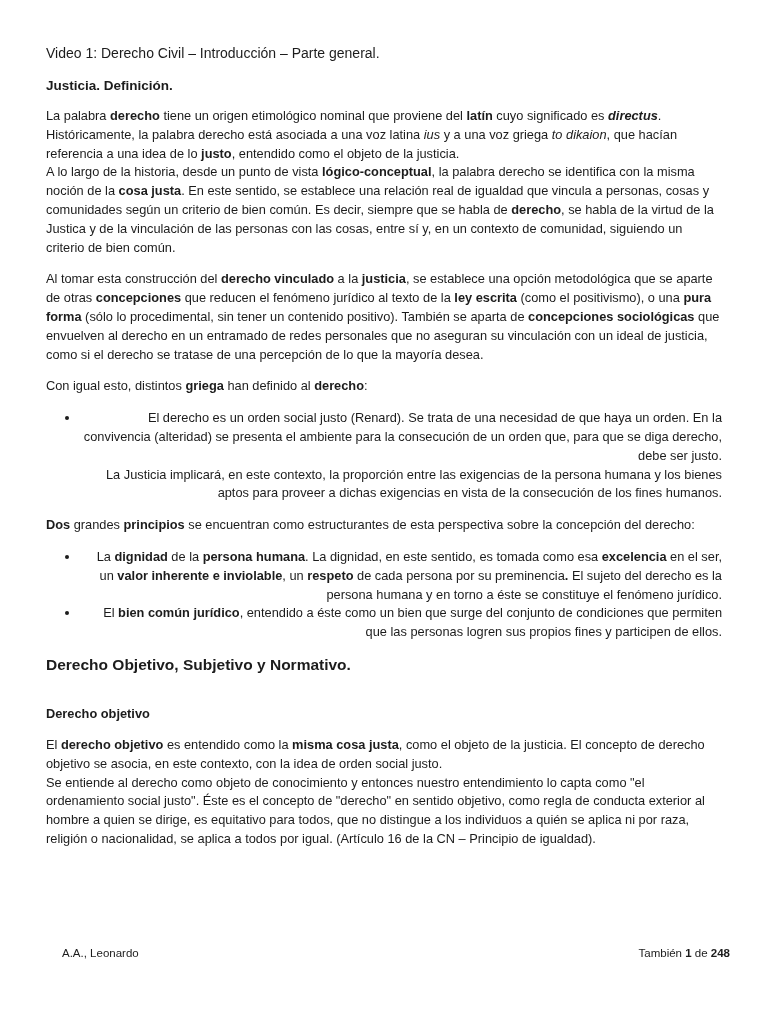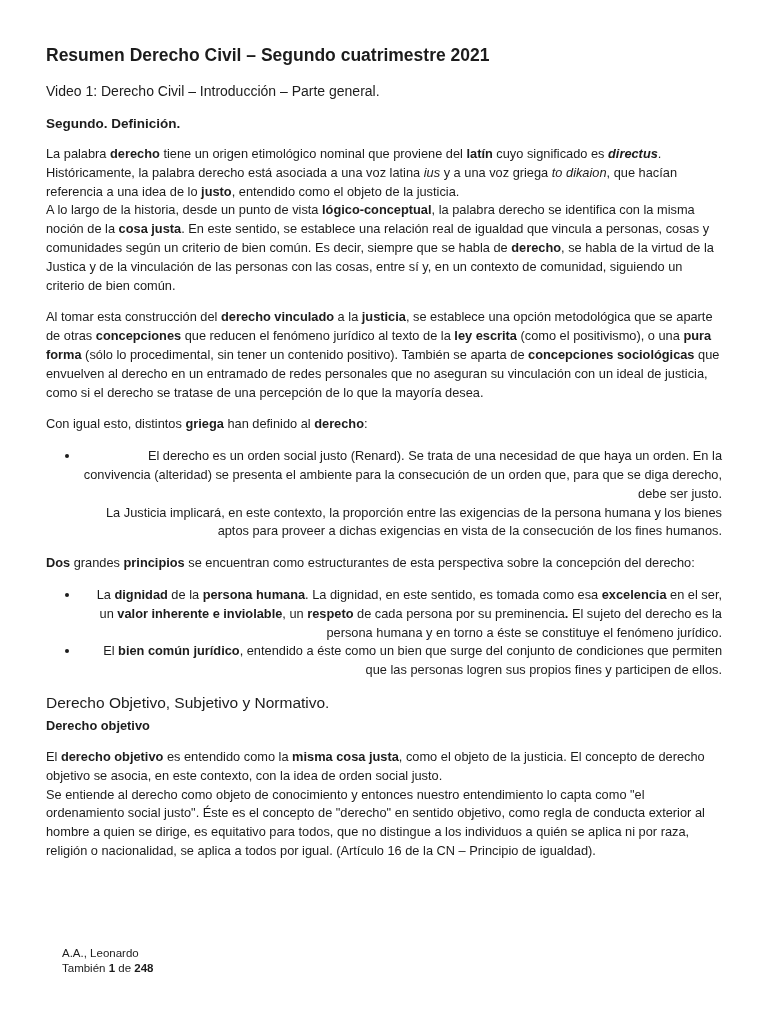--- a/index.html
+++ b/index.html
@@ -36,22 +36,22 @@
   }
   .section-heading {
     font-size: 13.5px;
     line-height: 18px;
     font-weight: bold;
     margin: 0 0 12px 0;
   }
   .big-section-heading {
     font-size: 15.5px;
     line-height: 20px;
-    font-weight: normal;
-    margin: 11px 0 4px 0;
+    font-weight: bold;
+    margin: 11px 0 30px 0;
   }
   .sub-heading {
     font-size: 12.8px;
     line-height: 18px;
     font-weight: bold;
     margin: 0 0 13px 0;
   }
   p {
     margin: 0 0 13px 0;
   }
@@ -71,30 +71,28 @@
     position: absolute;
     top: 946px;
     left: 62px;
     right: 38px;
     display: flex;
     justify-content: space-between;
     align-items: baseline;
     font-size: 11.5px;
     line-height: 15px;
     color: #1c1c1c;
-    flex-direction: column;
   }
 </style>
 </head>
 <body>
 
 <div class="page">
-  <h1 class="doc-title">Resumen Derecho Civil – Segundo cuatrimestre 2021</h1>
   <h2 class="video-heading">Video 1: Derecho Civil – Introducción – Parte general.</h2>
-  <h3 class="section-heading">Segundo. Definición.</h3>
+  <h3 class="section-heading">Justicia. Definición.</h3>
 
   <p><span>La palabra </span><span class="b">derecho</span><span> tiene un origen etimológico nominal que proviene del </span><span class="b">latín</span><span> cuyo significado es </span><span class="b i">directus</span><span>. Históricamente, la palabra derecho está asociada a una voz latina </span><span class="i">ius</span><span> y a una voz griega </span><span class="i">to dikaion</span><span>, que hacían referencia a una idea de lo </span><span class="b">justo</span><span>, entendido como el objeto de la justicia.</span><br><span>A lo largo de la historia, desde un punto de vista </span><span class="b">lógico-conceptual</span><span>, la palabra derecho se identifica con la misma noción de la </span><span class="b">cosa justa</span><span>. En este sentido, se establece una relación real de igualdad que vincula a personas, cosas y comunidades según un criterio de bien común. Es decir, siempre que se habla de </span><span class="b">derecho</span><span>, se habla de la virtud de la Justica y de la vinculación de las personas con las cosas, entre sí y, en un contexto de comunidad, siguiendo un criterio de bien común.</span></p>
   <p><span>Al tomar esta construcción del </span><span class="b">derecho vinculado</span><span> a la </span><span class="b">justicia</span><span>, se establece una opción metodológica que se aparte de otras </span><span class="b">concepciones</span><span> que reducen el fenómeno jurídico al texto de la </span><span class="b">ley escrita</span><span> (como el positivismo), o una </span><span class="b">pura forma</span><span> (sólo lo procedimental, sin tener un contenido positivo). También se aparta de </span><span class="b">concepciones sociológicas</span><span> que envuelven al derecho en un entramado de redes personales que no aseguran su vinculación con un ideal de justicia, como si el derecho se tratase de una percepción de lo que la mayoría desea.</span></p>
   <p><span>Con igual esto, distintos </span><span class="b">griega</span><span> han definido al </span><span class="b">derecho</span><span>:</span></p>
 
   <ul>
       <li><span>El derecho es un orden social justo (Renard). Se trata de una necesidad de que haya un orden. En la convivencia (alteridad) se presenta el ambiente para la consecución de un orden que, para que se diga derecho, debe ser justo.</span><br><span>La Justicia implicará, en este contexto, la proporción entre las exigencias de la persona humana y los bienes aptos para proveer a dichas exigencias en vista de la consecución de los fines humanos.</span></li>
     </ul>
 
   <p><span class="b">Dos</span><span> grandes </span><span class="b">principios</span><span> se encuentran como estructurantes de esta perspectiva sobre la concepción del derecho:</span></p>

